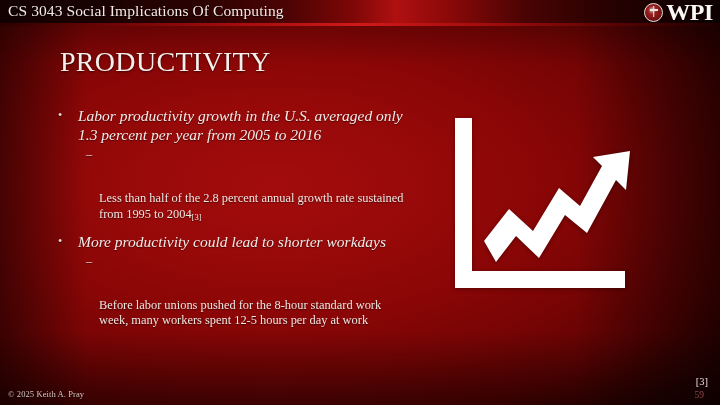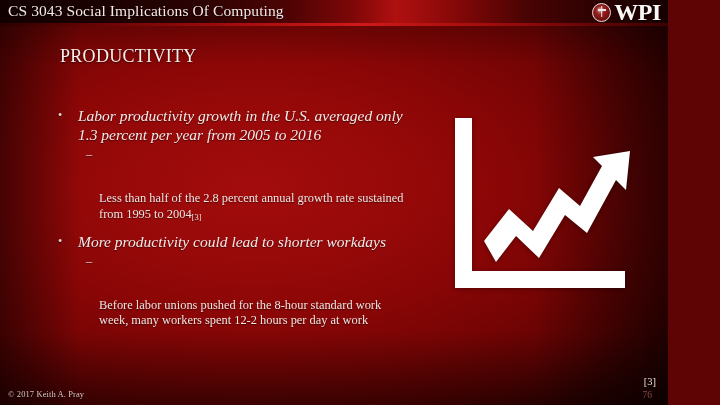--- a/index.html
+++ b/index.html
@@ -5,21 +5,21 @@
   * { margin:0; padding:0; box-sizing:border-box; }
   html,body { width:720px; height:405px; overflow:hidden; }
   body {
     font-family:"Liberation Serif", serif;
     background:#5e0404;
     position:relative;
   }
 
   
   #slide {
-    position:absolute; left:0; top:0; width:668px; height:405px;
+    position:absolute; left:0; top:0; width:720px; height:405px;
     overflow:hidden;
     background:
       radial-gradient(ellipse 85% 75% at 38% 46%,
          #a30c0c 0%, #970909 26%, #8a0606 44%, #760404 62%,
          #5c0202 78%, #3d0101 90%, #260000 100%);
   }
   #slide::after{
     content:""; position:absolute; inset:0; pointer-events:none;
     background:
       linear-gradient(to right, rgba(15,0,0,.55) 0%, rgba(15,0,0,0) 12%,
@@ -79,21 +79,21 @@
   
   #author {
     position:absolute; right:16px; top:35px; z-index:3;
     font-size:12.5px; color:#f2e9e5; letter-spacing:.1px;
     text-shadow:0 1px 1px rgba(0,0,0,.7);
   }
 
   
   #title {
     position:absolute; left:60px; top:46px; z-index:3;
-    font-size:18px; color:#f6efec; letter-spacing:.3px;
+    font-size:28px; color:#f6efec; letter-spacing:.3px;
     text-shadow:0 1px 2px rgba(0,0,0,.6);
   }
 
   
   #body { position:absolute; left:58px; top:106px; width:350px; z-index:3; }
 
   .lvl1 {
     display:flex; margin-bottom:2px;
     font-size:15.5px; line-height:1.23; color:#f4ece9;
     text-shadow:0 1px 1px rgba(0,0,0,.55);
@@ -166,33 +166,33 @@
       <span class="tx"><span>Less than half of the 2.8 percent annual growth rate sustained from 1995 to 2004</span><sub>[3]</sub></span>
     </div>
 
     <div class="lvl1">
       <span class="mk">•</span>
       <span class="tx">More productivity could lead to shorter workdays</span>
     </div>
 
     <div class="lvl2">
       <span class="mk">–</span>
-      <span class="tx"><span>Before labor unions pushed for the 8-hour standard work week, many workers spent 12-2 hours per day at work</span><sub></sub></span>
+      <span class="tx"><span>Before labor unions pushed for the 8-hour standard work week, many workers spent 12-5 hours per day at work</span><sub></sub></span>
     </div>
 
   </div>
 
   <div id="graphic">
     <svg viewBox="0 0 190 190" xmlns="http://www.w3.org/2000/svg">
 
       <path d="M8 6 h17 v153 h153 v17 H8 Z" fill="#ffffff"></path>
 
       <path d="M37 129 L62 97 L86 119 L112 76 L133 94 L155 54
                L146 45 L183 39 L179 78 L169 68 L140 121 L118 103
                L92 146 L69 124 L49 150 Z" fill="#ffffff"></path>
     </svg>
   </div>
 
-  <div id="copyright">© 2017 Keith A. Pray</div>
+  <div id="copyright">© 2025 Keith A. Pray</div>
   <div id="ref-tag">[3]</div>
-  <div id="page-num">76</div>
+  <div id="page-num">59</div>
 
 </div>
 
 </body></html>

